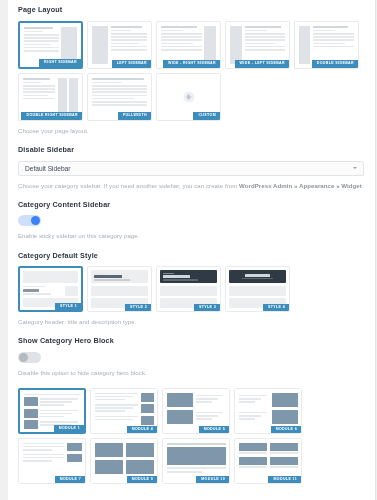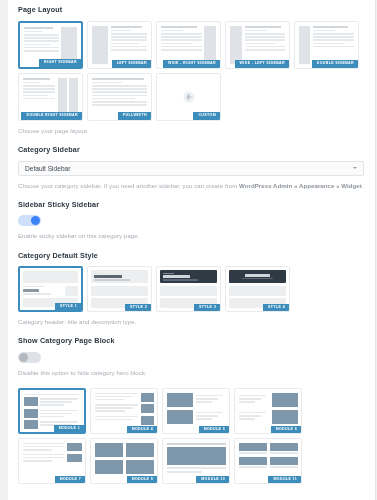--- a/index.html
+++ b/index.html
@@ -328,32 +328,32 @@
             <div class="plus-circle"></div>
           </div>
           <div class="badge">CUSTOM</div>
         </div>
       </div>
 
       <div class="field-desc">Choose your page layout.</div>
     </div>
 
     <div class="field">
-      <div class="field-label">Category Sidebar</div>
+      <div class="field-label">Disable Sidebar</div>
       <div class="select">
         <span>Default Sidebar</span>
         <span class="chev"></span>
       </div>
       <div class="field-desc">
         <span>Choose your category sidebar. If you need another sidebar, you can create from </span><b>WordPress Admin » Appearance » Widget</b><span>.</span>
       </div>
     </div>
 
     <div class="field">
-      <div class="field-label">Sidebar Sticky Sidebar</div>
+      <div class="field-label">Category Content Sidebar</div>
       <div class="toggle on">
         <div class="knob"></div>
       </div>
       <div class="field-desc">Enable sticky sidebar on this category page.</div>
     </div>
 
     <div class="field">
       <div class="field-label">Category Default Style</div>
 
       <div class="grid">
@@ -410,21 +410,21 @@
             <div class="hs-blk"></div>
           </div>
           <div class="badge">STYLE 4</div>
         </div>
       </div>
 
       <div class="field-desc">Category header: title and description type.</div>
     </div>
 
     <div class="field">
-      <div class="field-label">Show Category Page Block</div>
+      <div class="field-label">Show Category Hero Block</div>
       <div class="toggle">
         <div class="knob"></div>
       </div>
       <div class="field-desc">Disable this option to hide category hero block.</div>
     </div>
 
     <div class="field">
 
       <div class="grid">
 

